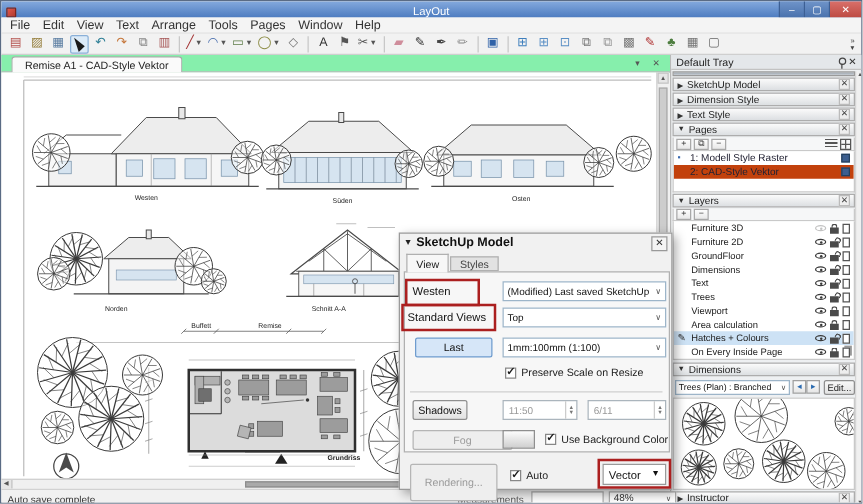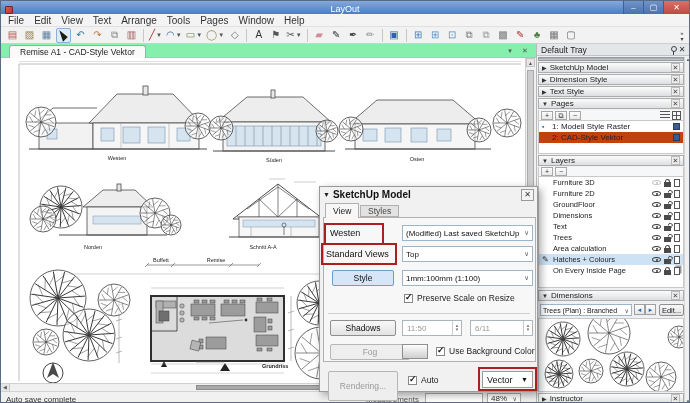--- a/index.html
+++ b/index.html
@@ -106,21 +106,21 @@
   .editbtn{position:absolute;border:1px solid #8f8f8f;background:linear-gradient(#f8f8f8,#e3e3e3);font-size:7.5px;display:flex;align-items:center;justify-content:center;color:#222;border-radius:2px}
   .preview{position:absolute;left:1px;width:146px;background:#fff;border:1px solid #c9c9c9;overflow:hidden}
   .trayscroll{position:absolute;right:0px;top:13px;width:7px;bottom:0;background:#f0f0f0;border-left:1px solid #d5d5d5}
   .trayscroll .arr{position:absolute;left:0;width:6px;font-size:4.5px;color:#555;text-align:center}
 
   
   .statusbar{position:absolute;left:0;top:390px;width:535px;height:13px;background:#f1f1f1;border-top:1px solid #d2d2d2;font-size:8px;color:#333}
   .st-msg{position:absolute;left:5px;top:3px}
   .st-meas{position:absolute;left:348px;top:3px;width:70px;text-align:right;color:#555}
   .st-input{position:absolute;left:424px;top:1px;width:58px;height:11px;border:1px solid #adadad;background:#fff;font-size:8px;padding:0 2px}
-  .st-zoom{position:absolute;left:486px;top:1px;width:34px;height:11px;border:1px solid #adadad;background:#fff;display:flex;align-items:center;padding:0 3px;font-size:8px}
+  .st-zoom{position:absolute;left:486px;top:1px;width:54px;height:11px;border:1px solid #adadad;background:#fff;display:flex;align-items:center;padding:0 3px;font-size:8px}
   .st-zoom .chev{margin-left:auto;font-size:6px;color:#555}
 
   svg text{font-family:"Liberation Sans",sans-serif;fill:#222}
 </style>
 </head>
 <body>
 
 <div id="app">
 
   <div class="titlebar">
@@ -856,34 +856,34 @@
       <span>(Modified) Last saved SketchUp</span>
         <span class="chev">∨</span>
     </div>
 
     <span class="dlg-label" style="left:6px;top:62px">Standard Views</span>
     <div class="combo" style="left:82px;top:59px;width:131px;height:16px">
       <span>Top</span>
         <span class="chev">∨</span>
     </div>
 
-    <div class="btn blue" style="left:12px;top:83px;width:62px;height:16px">Style</div>
+    <div class="btn blue" style="left:12px;top:83px;width:62px;height:16px">Last</div>
     <div class="combo" style="left:82px;top:83px;width:131px;height:16px">
       <span>1mm:100mm (1:100)</span>
         <span class="chev">∨</span>
     </div>
 
     <div class="cbrow" style="left:84px;top:106px">
       <span class="cb chk"></span>
       <span>Preserve Scale on Resize</span>
     </div>
 
     <div class="divline" style="left:8px;top:126px;width:202px"></div>
 
-    <div class="btn" style="left:10px;top:133px;width:66px;height:16px">Shadows</div>
+    <div class="btn" style="left:10px;top:133px;width:44px;height:16px">Shadows</div>
     <div class="spin" style="left:82px;top:133px;width:60px;height:16px">
       <span>11:50</span>
         <span class="ud">
           <span>▲</span>
           <span>▼</span>
         </span>
     </div>
     <div class="spin" style="left:150px;top:133px;width:63px;height:16px">
       <span>6/11</span>
         <span class="ud">
@@ -1005,20 +1005,27 @@
           <span class="lname">Text</span>
           <span class="i-eye"></span>
           <span class="i-lock open"></span>
           <span class="i-page"></span>
         </div>
         <div class="lrow">
           <span class="lpencil"></span>
           <span class="lname">Trees</span>
           <span class="i-eye"></span>
           <span class="i-lock open"></span>
+          <span class="i-page"></span>
+        </div>
+        <div class="lrow">
+          <span class="lpencil"></span>
+          <span class="lname">Viewport</span>
+          <span class="i-eye"></span>
+          <span class="i-lock"></span>
           <span class="i-page"></span>
         </div>
         <div class="lrow">
           <span class="lpencil"></span>
           <span class="lname">Area calculation</span>
           <span class="i-eye"></span>
           <span class="i-lock"></span>
           <span class="i-page"></span>
         </div>
         <div class="lrow sel">

